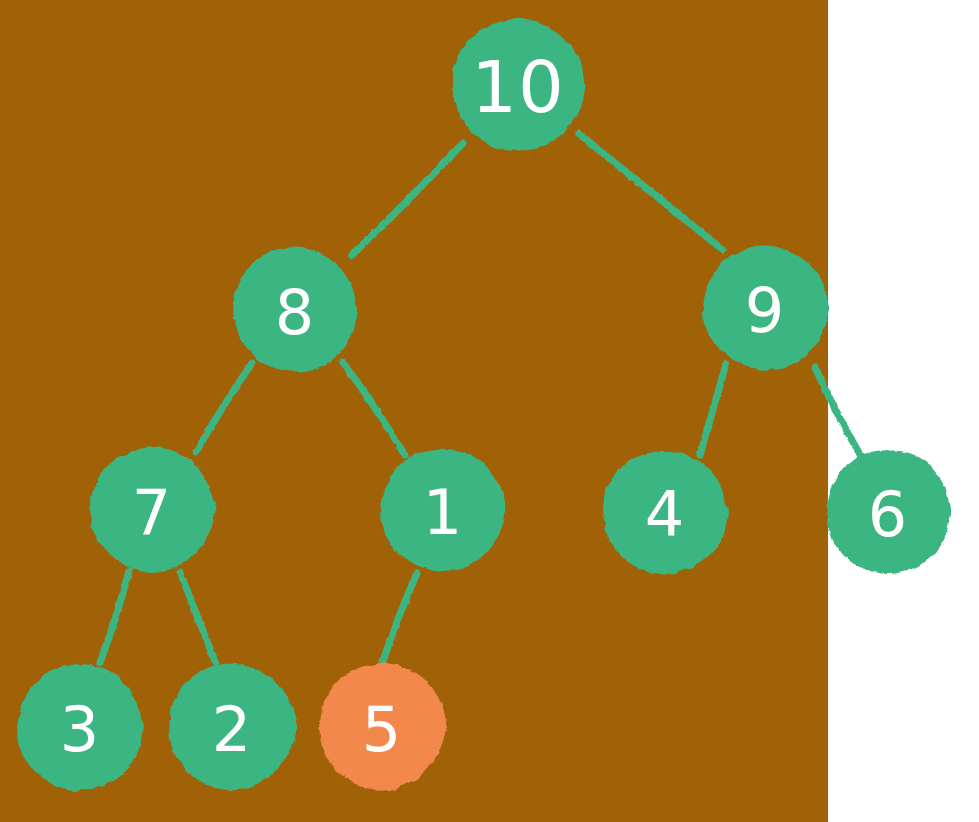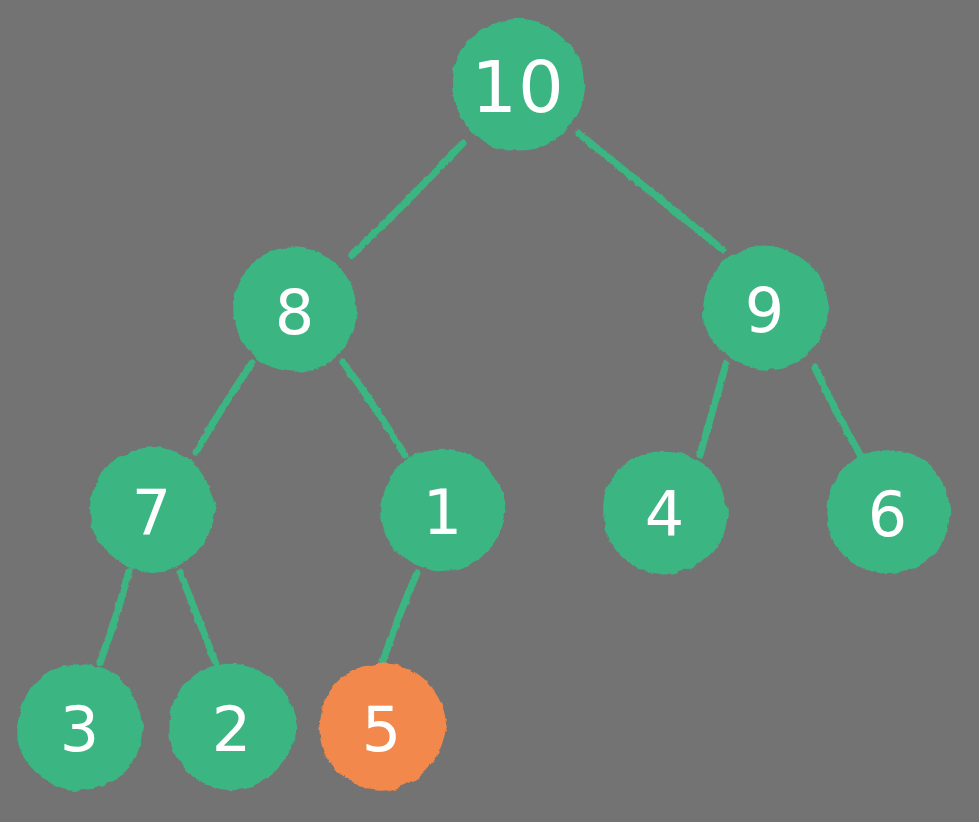--- a/index.html
+++ b/index.html
@@ -9,23 +9,23 @@
     background: #ffffff;
   }
   body {
     width: 979px;
     height: 822px;
     overflow: hidden;
     font-family: "DejaVu Sans", sans-serif;
   }
   #tree-canvas {
     position: relative;
-    width: 979px;
+    width: 828px;
     height: 822px;
-    background: #737373;
+    background: #a16207;
   }
   #tree-svg {
     position: absolute;
     top: 0;
     left: 0;
     width: 979px;
     height: 822px;
   }
   .node-label {
     fill: #ffffff;

